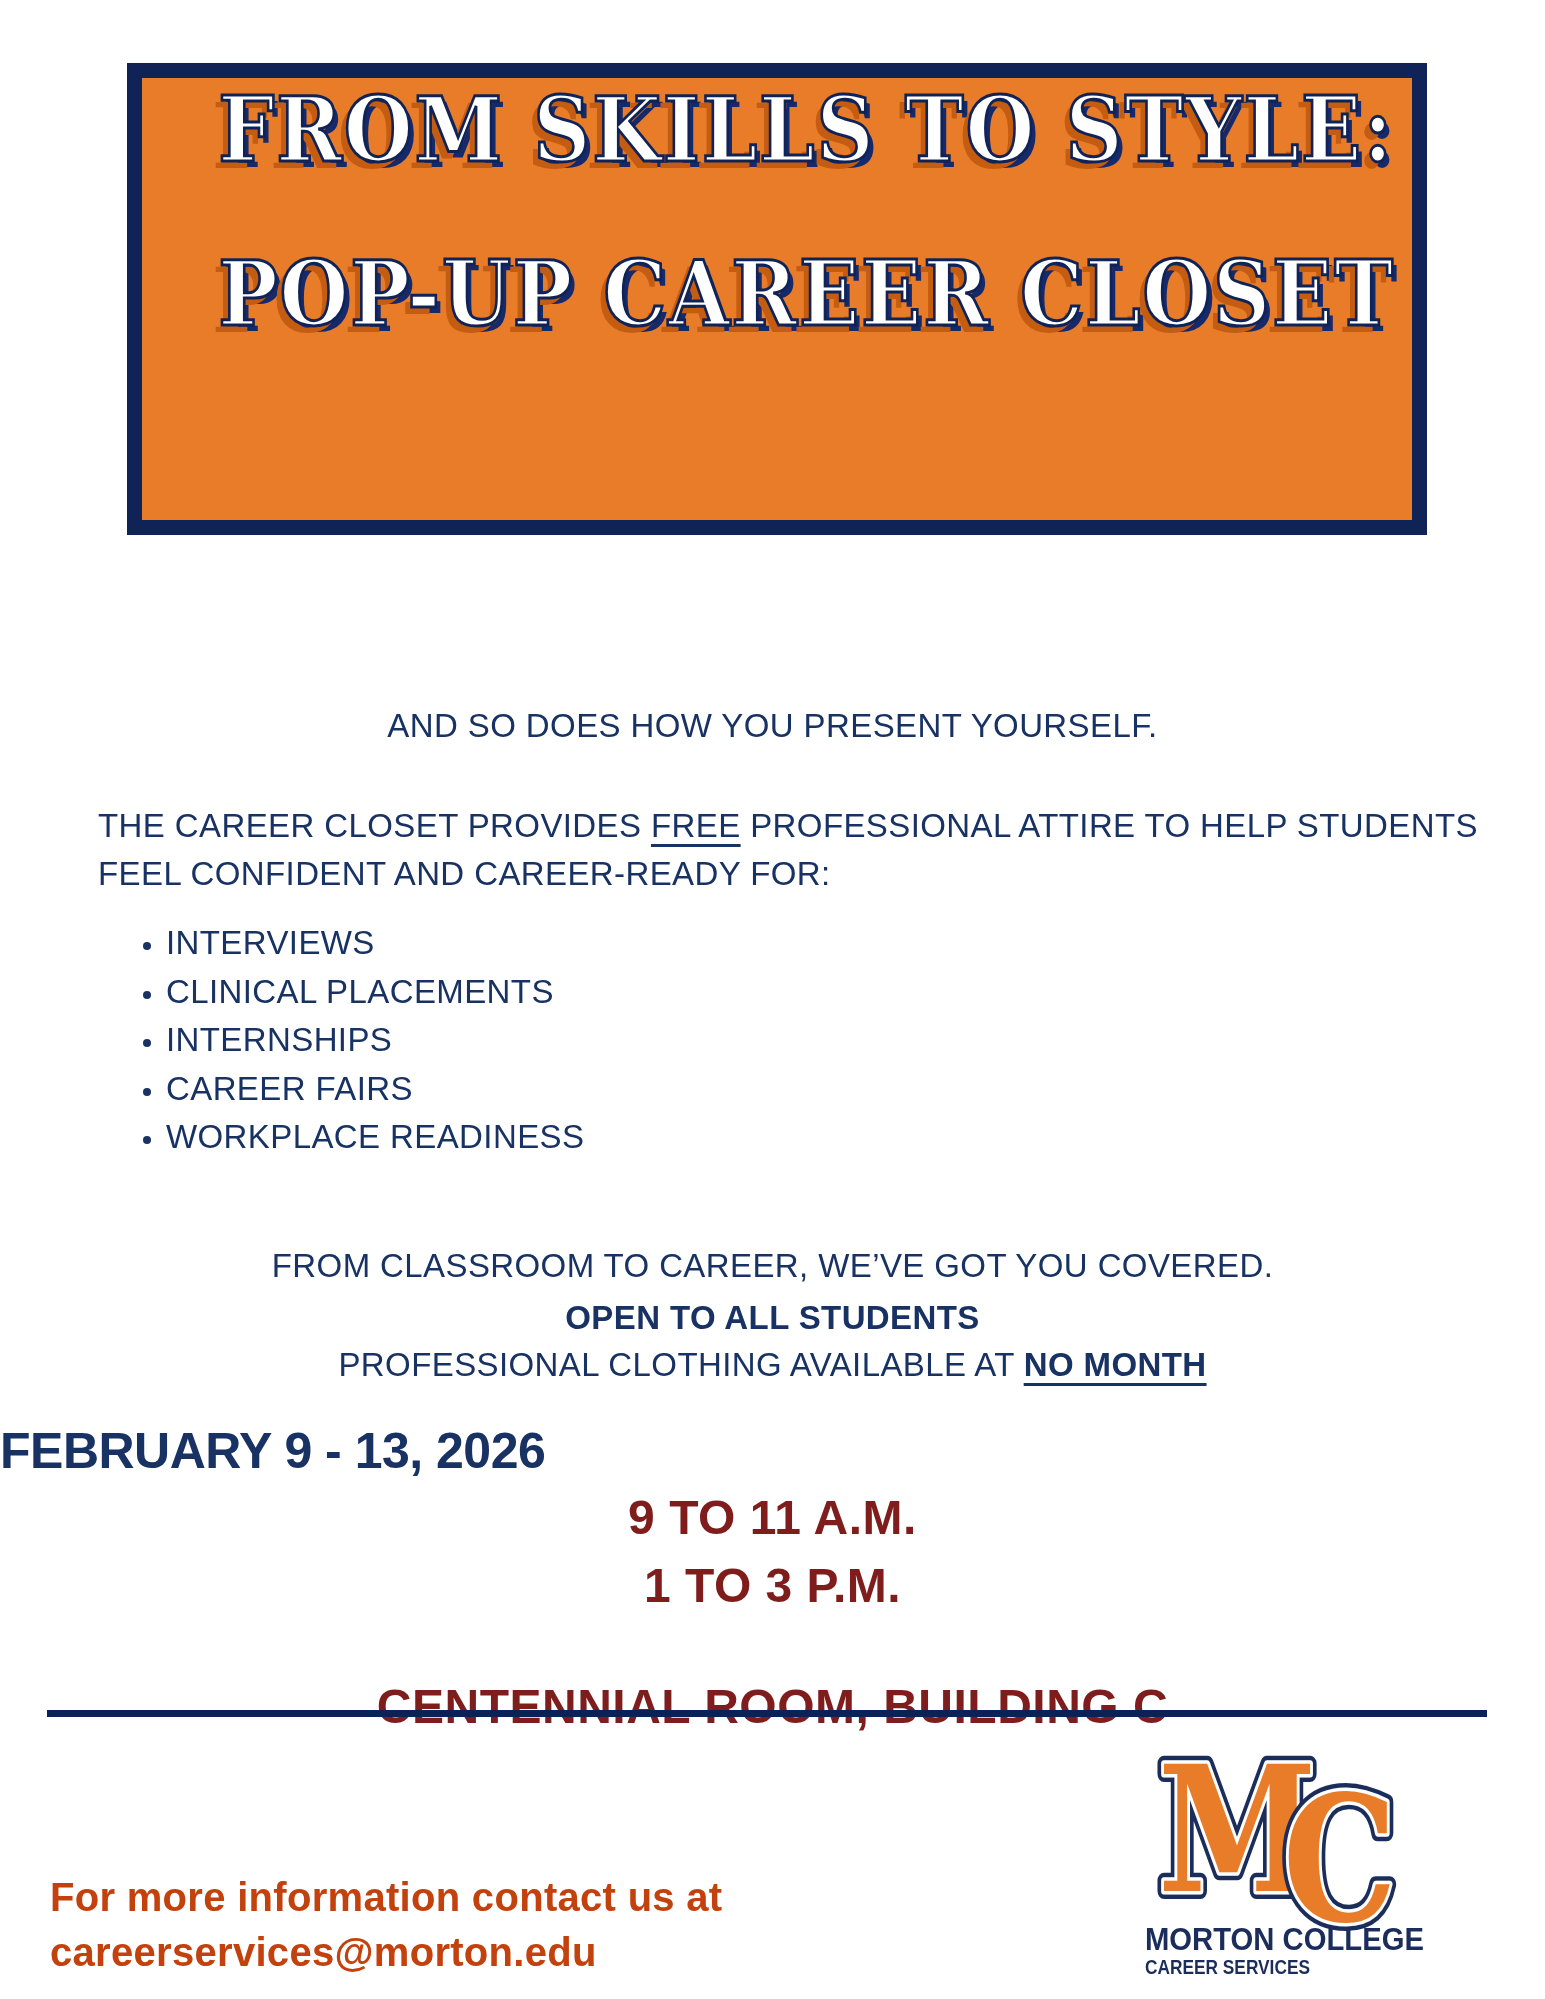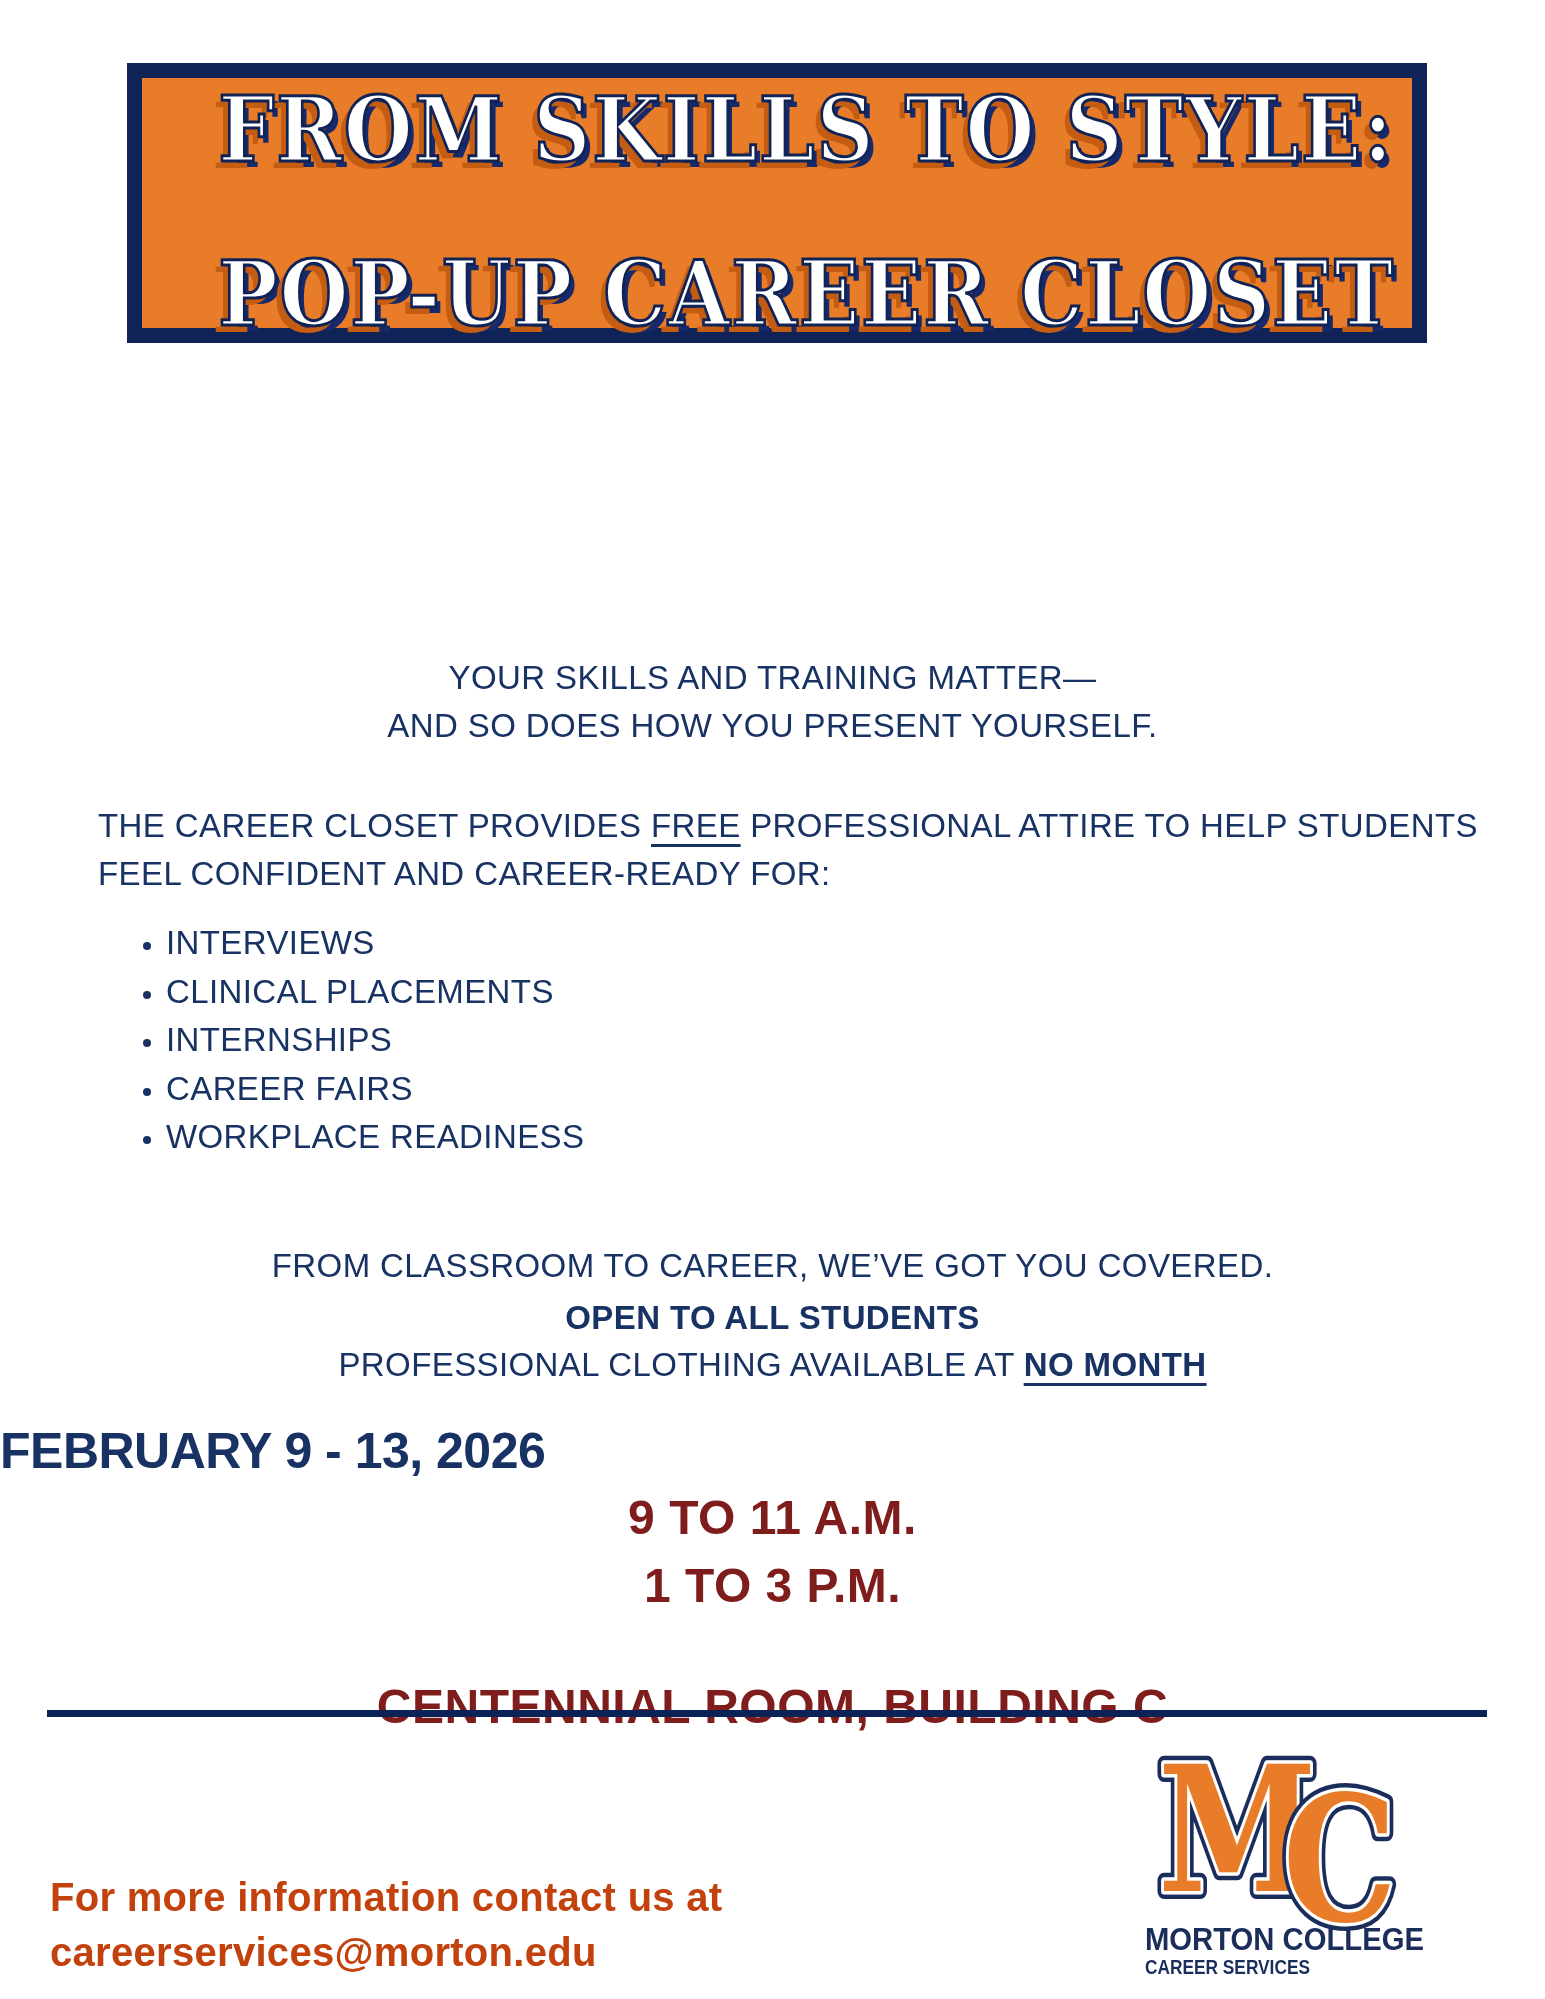--- a/index.html
+++ b/index.html
@@ -7,21 +7,21 @@
     position:relative;
     width:1545px;height:1999px;
     background:#ffffff;
     overflow:hidden;
     font-family:"Liberation Sans",sans-serif;
     color:#183263;
   }
   
   .banner{
     position:absolute;left:127px;top:63px;
-    width:1300px;height:280px;
+    width:1300px;height:472px;
     box-sizing:border-box;
     background:#E87C28;
     border:15px solid #0F2357;
   }
   .banner-line{
     position:absolute;left:0;width:100%;
     text-align:center;
     font-family:"DejaVu Serif",serif;
     font-weight:bold;
     font-size:90px;line-height:1;
@@ -92,21 +92,20 @@
 </head>
 <body>
 
 <div class="flyer">
 
   <header class="banner">
     <div class="banner-line l1">FROM SKILLS TO STYLE:</div>
     <div class="banner-line l2">POP-UP CAREER CLOSET</div>
   </header>
 
-  <p class="cline" style="top:627px">YOUR SKILLS AND TRAINING MATTER—</p>
   <p class="cline" style="top:675px">AND SO DOES HOW YOU PRESENT YOURSELF.</p>
 
   <p class="para" style="top:769px"><span>THE CAREER CLOSET PROVIDES </span><span class="u-spaced">FREE</span><span> PROFESSIONAL ATTIRE TO HELP STUDENTS FEEL CONFIDENT AND CAREER-READY FOR:</span></p>
 
   <ul class="bullets">
     <li>INTERVIEWS</li>
     <li>CLINICAL PLACEMENTS</li>
     <li>INTERNSHIPS</li>
     <li>CAREER FAIRS</li>
     <li>WORKPLACE READINESS</li>

